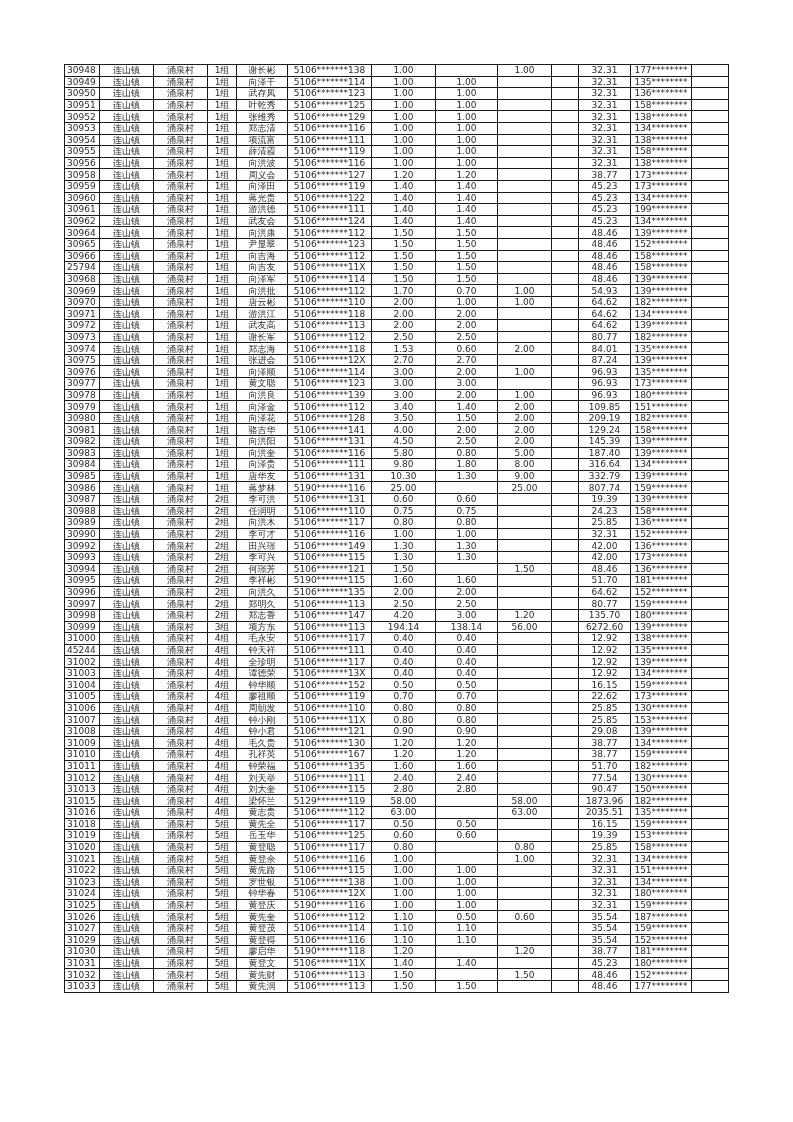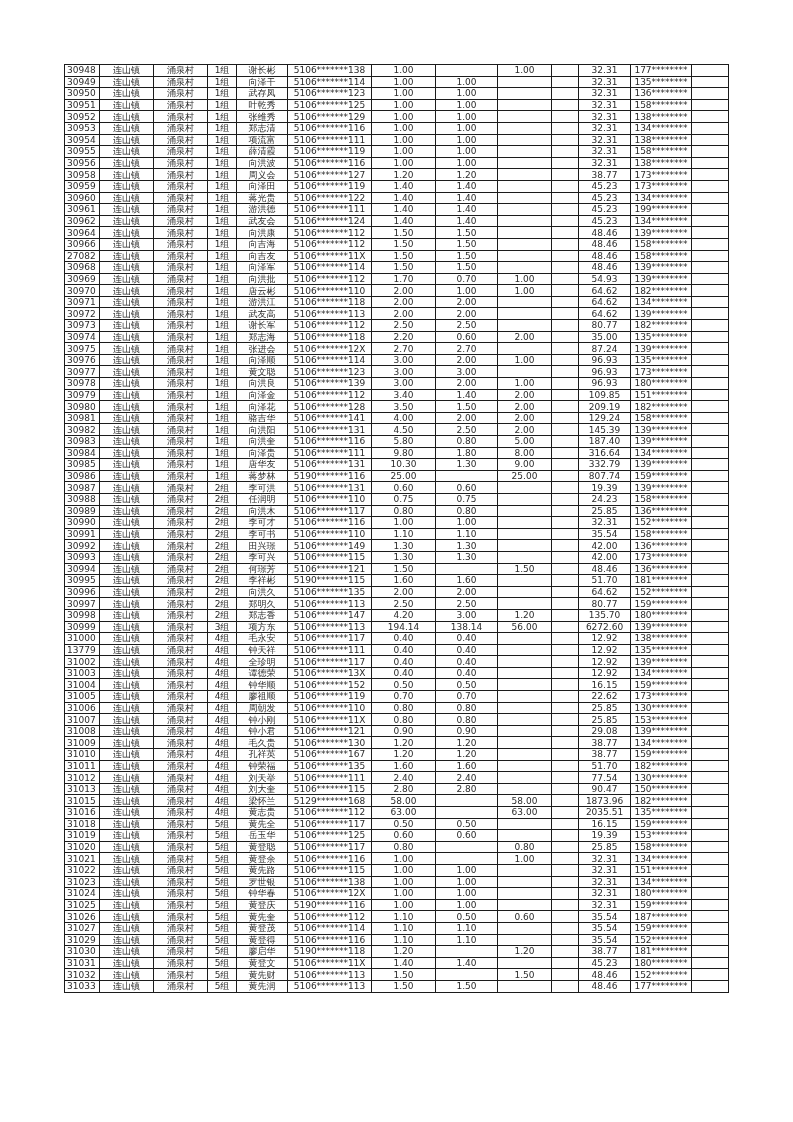--- a/index.html
+++ b/index.html
@@ -285,36 +285,51 @@
         <td>5106*******112</td>
         <td>1.50</td>
         <td>1.50</td>
         <td></td>
         <td></td>
         <td>48.46</td>
         <td>139********</td>
         <td></td>
       </tr>
       <tr>
+        <td>30965</td>
+        <td>连山镇</td>
+        <td>涌泉村</td>
+        <td>1组</td>
+        <td>尹显翠</td>
+        <td>5106*******123</td>
+        <td>1.50</td>
+        <td>1.50</td>
+        <td></td>
+        <td></td>
+        <td>48.46</td>
+        <td>152********</td>
+        <td></td>
+      </tr>
+      <tr>
         <td>30966</td>
         <td>连山镇</td>
         <td>涌泉村</td>
         <td>1组</td>
         <td>向吉海</td>
         <td>5106*******112</td>
         <td>1.50</td>
         <td>1.50</td>
         <td></td>
         <td></td>
         <td>48.46</td>
         <td>158********</td>
         <td></td>
       </tr>
       <tr>
-        <td>27082</td>
+        <td>25794</td>
         <td>连山镇</td>
         <td>涌泉村</td>
         <td>1组</td>
         <td>向吉友</td>
         <td>5106*******11X</td>
         <td>1.50</td>
         <td>1.50</td>
         <td></td>
         <td></td>
         <td>48.46</td>
@@ -411,25 +426,25 @@
         <td>182********</td>
         <td></td>
       </tr>
       <tr>
         <td>30974</td>
         <td>连山镇</td>
         <td>涌泉村</td>
         <td>1组</td>
         <td>郑志海</td>
         <td>5106*******118</td>
-        <td>2.20</td>
+        <td>1.53</td>
         <td>0.60</td>
         <td>2.00</td>
         <td></td>
-        <td>35.00</td>
+        <td>84.01</td>
         <td>135********</td>
         <td></td>
       </tr>
       <tr>
         <td>30975</td>
         <td>连山镇</td>
         <td>涌泉村</td>
         <td>1组</td>
         <td>张进会</td>
         <td>5106*******12X</td>
@@ -657,35 +672,20 @@
         <td>涌泉村</td>
         <td>2组</td>
         <td>李可才</td>
         <td>5106*******116</td>
         <td>1.00</td>
         <td>1.00</td>
         <td></td>
         <td></td>
         <td>32.31</td>
         <td>152********</td>
-        <td></td>
-      </tr>
-      <tr>
-        <td>30991</td>
-        <td>连山镇</td>
-        <td>涌泉村</td>
-        <td>2组</td>
-        <td>李可书</td>
-        <td>5106*******110</td>
-        <td>1.10</td>
-        <td>1.10</td>
-        <td></td>
-        <td></td>
-        <td>35.54</td>
-        <td>158********</td>
         <td></td>
       </tr>
       <tr>
         <td>30992</td>
         <td>连山镇</td>
         <td>涌泉村</td>
         <td>2组</td>
         <td>田兴璟</td>
         <td>5106*******149</td>
         <td>1.30</td>
@@ -810,21 +810,21 @@
         <td>5106*******117</td>
         <td>0.40</td>
         <td>0.40</td>
         <td></td>
         <td></td>
         <td>12.92</td>
         <td>138********</td>
         <td></td>
       </tr>
       <tr>
-        <td>13779</td>
+        <td>45244</td>
         <td>连山镇</td>
         <td>涌泉村</td>
         <td>4组</td>
         <td>钟天祥</td>
         <td>5106*******111</td>
         <td>0.40</td>
         <td>0.40</td>
         <td></td>
         <td></td>
         <td>12.92</td>
@@ -1010,21 +1010,21 @@
         <td>90.47</td>
         <td>150********</td>
         <td></td>
       </tr>
       <tr>
         <td>31015</td>
         <td>连山镇</td>
         <td>涌泉村</td>
         <td>4组</td>
         <td>梁怀兰</td>
-        <td>5129*******168</td>
+        <td>5129*******119</td>
         <td>58.00</td>
         <td></td>
         <td>58.00</td>
         <td></td>
         <td>1873.96</td>
         <td>182********</td>
         <td></td>
       </tr>
       <tr>
         <td>31016</td>

